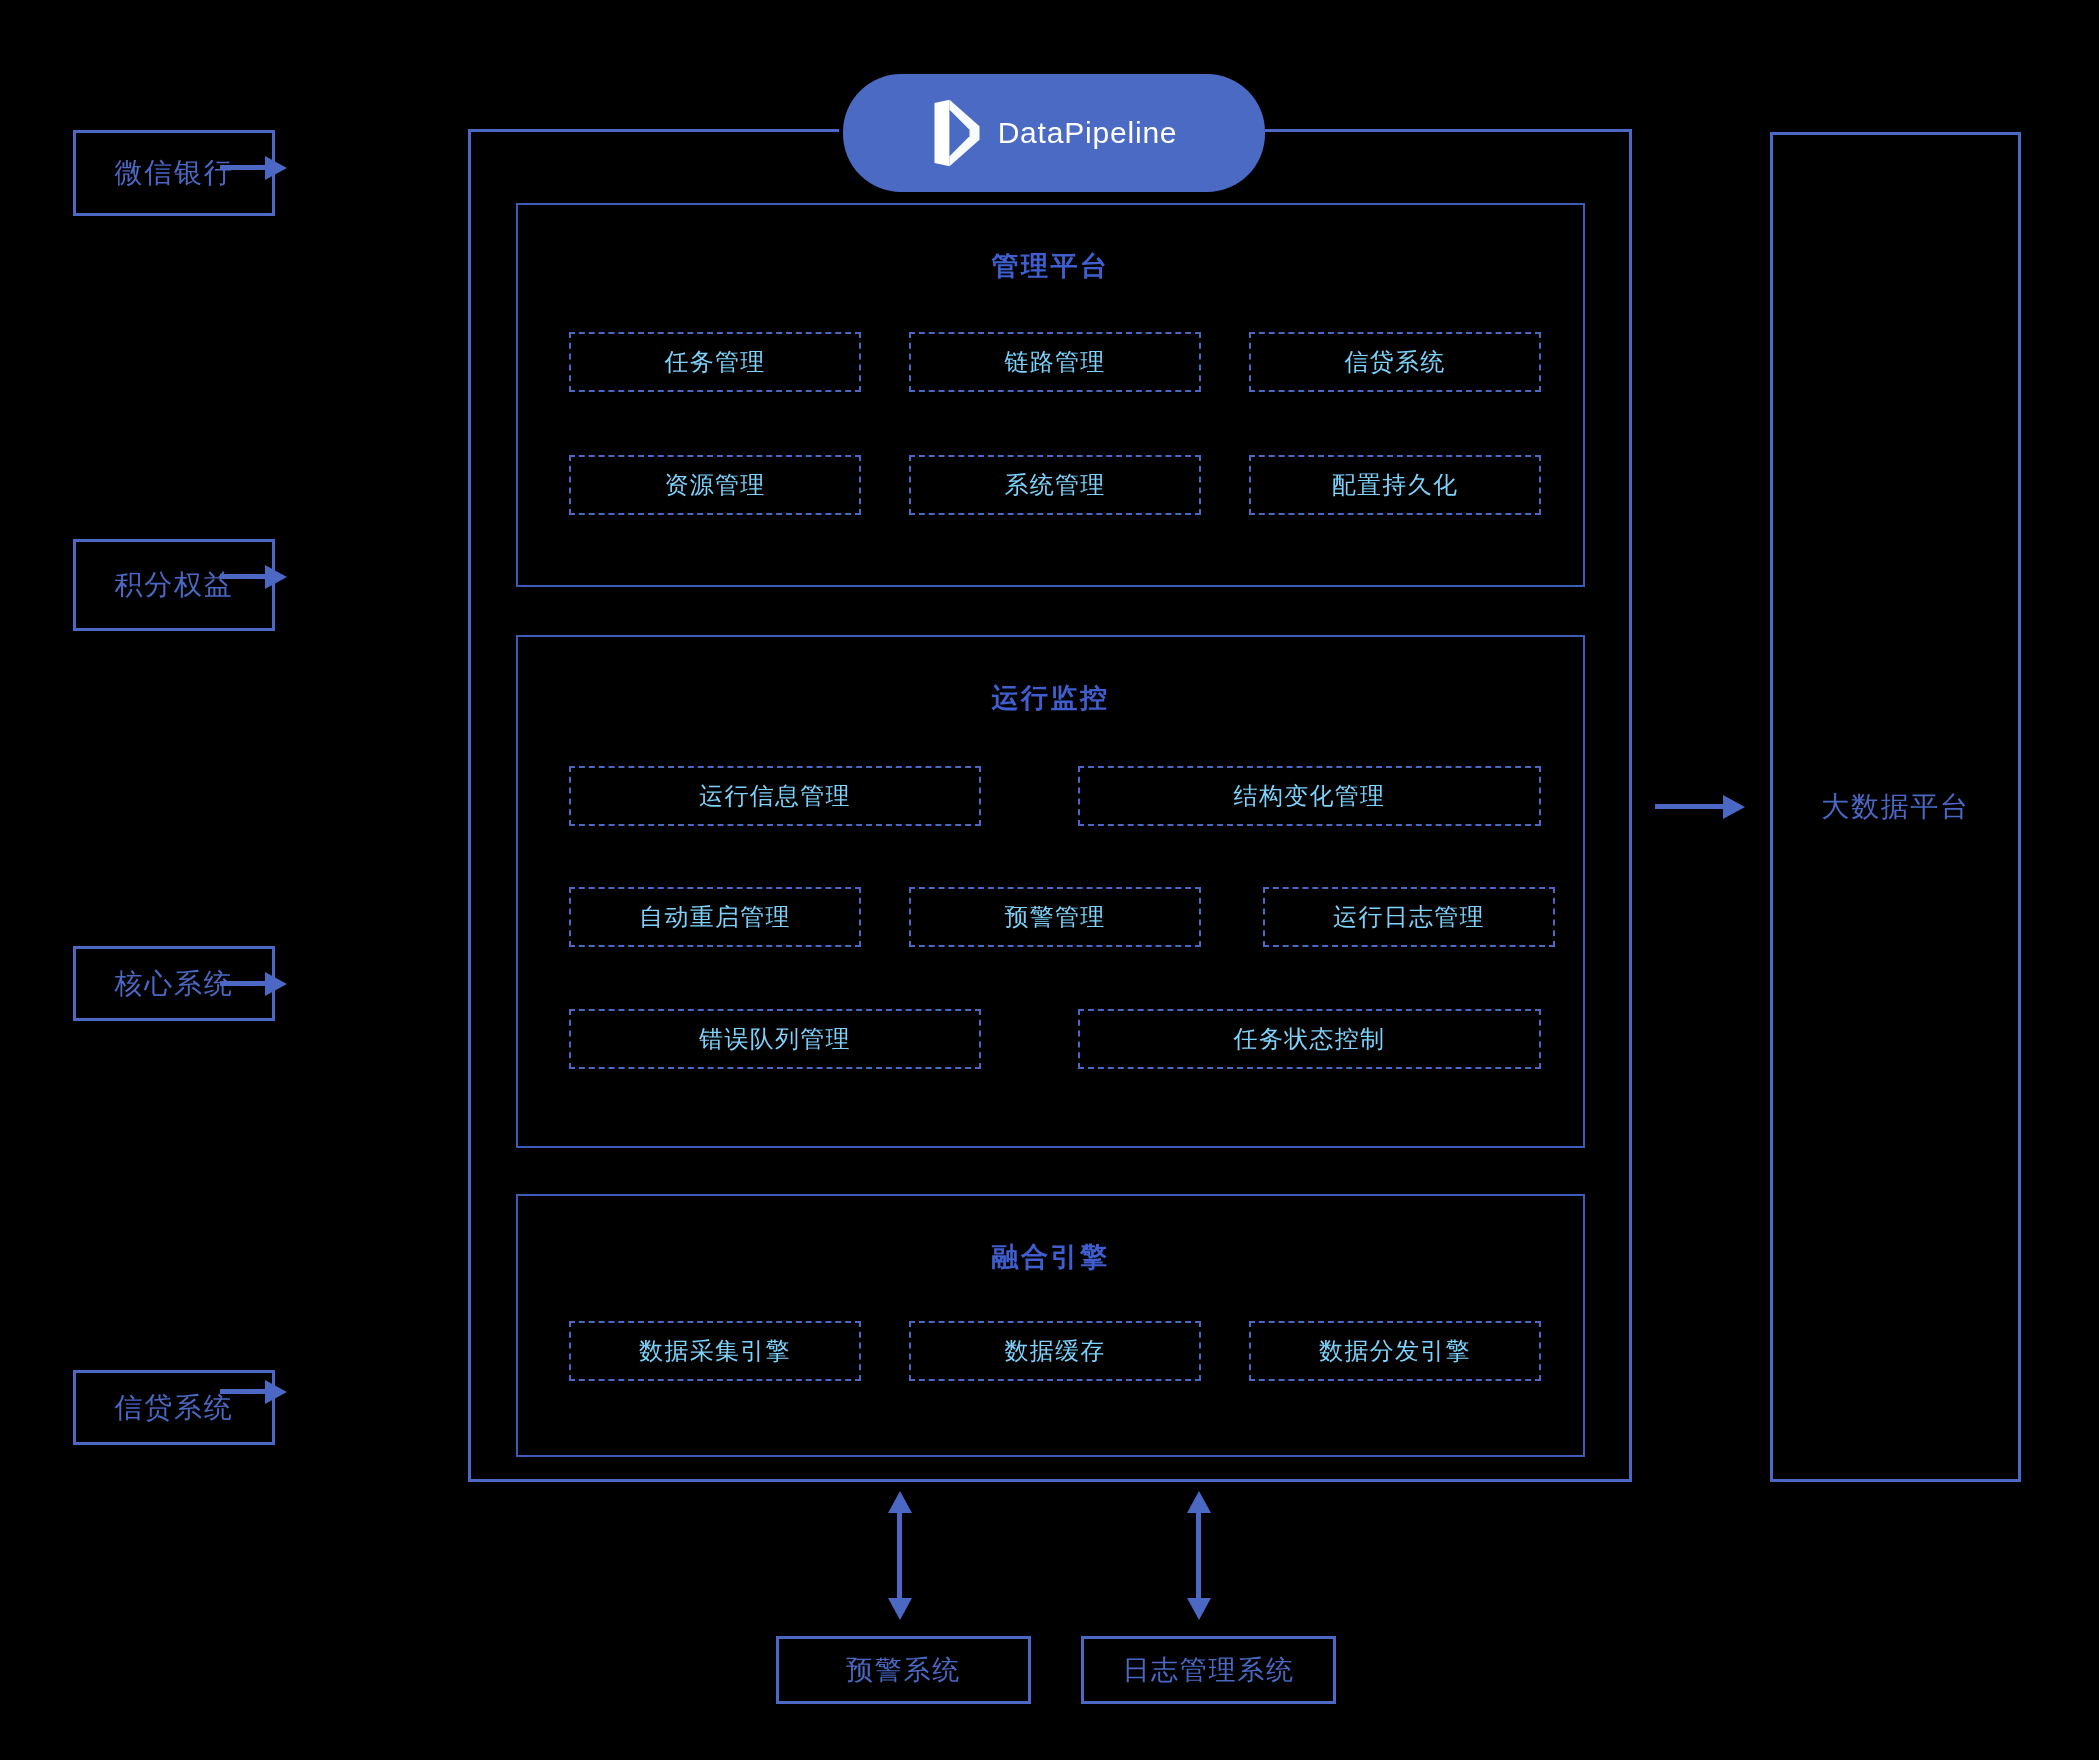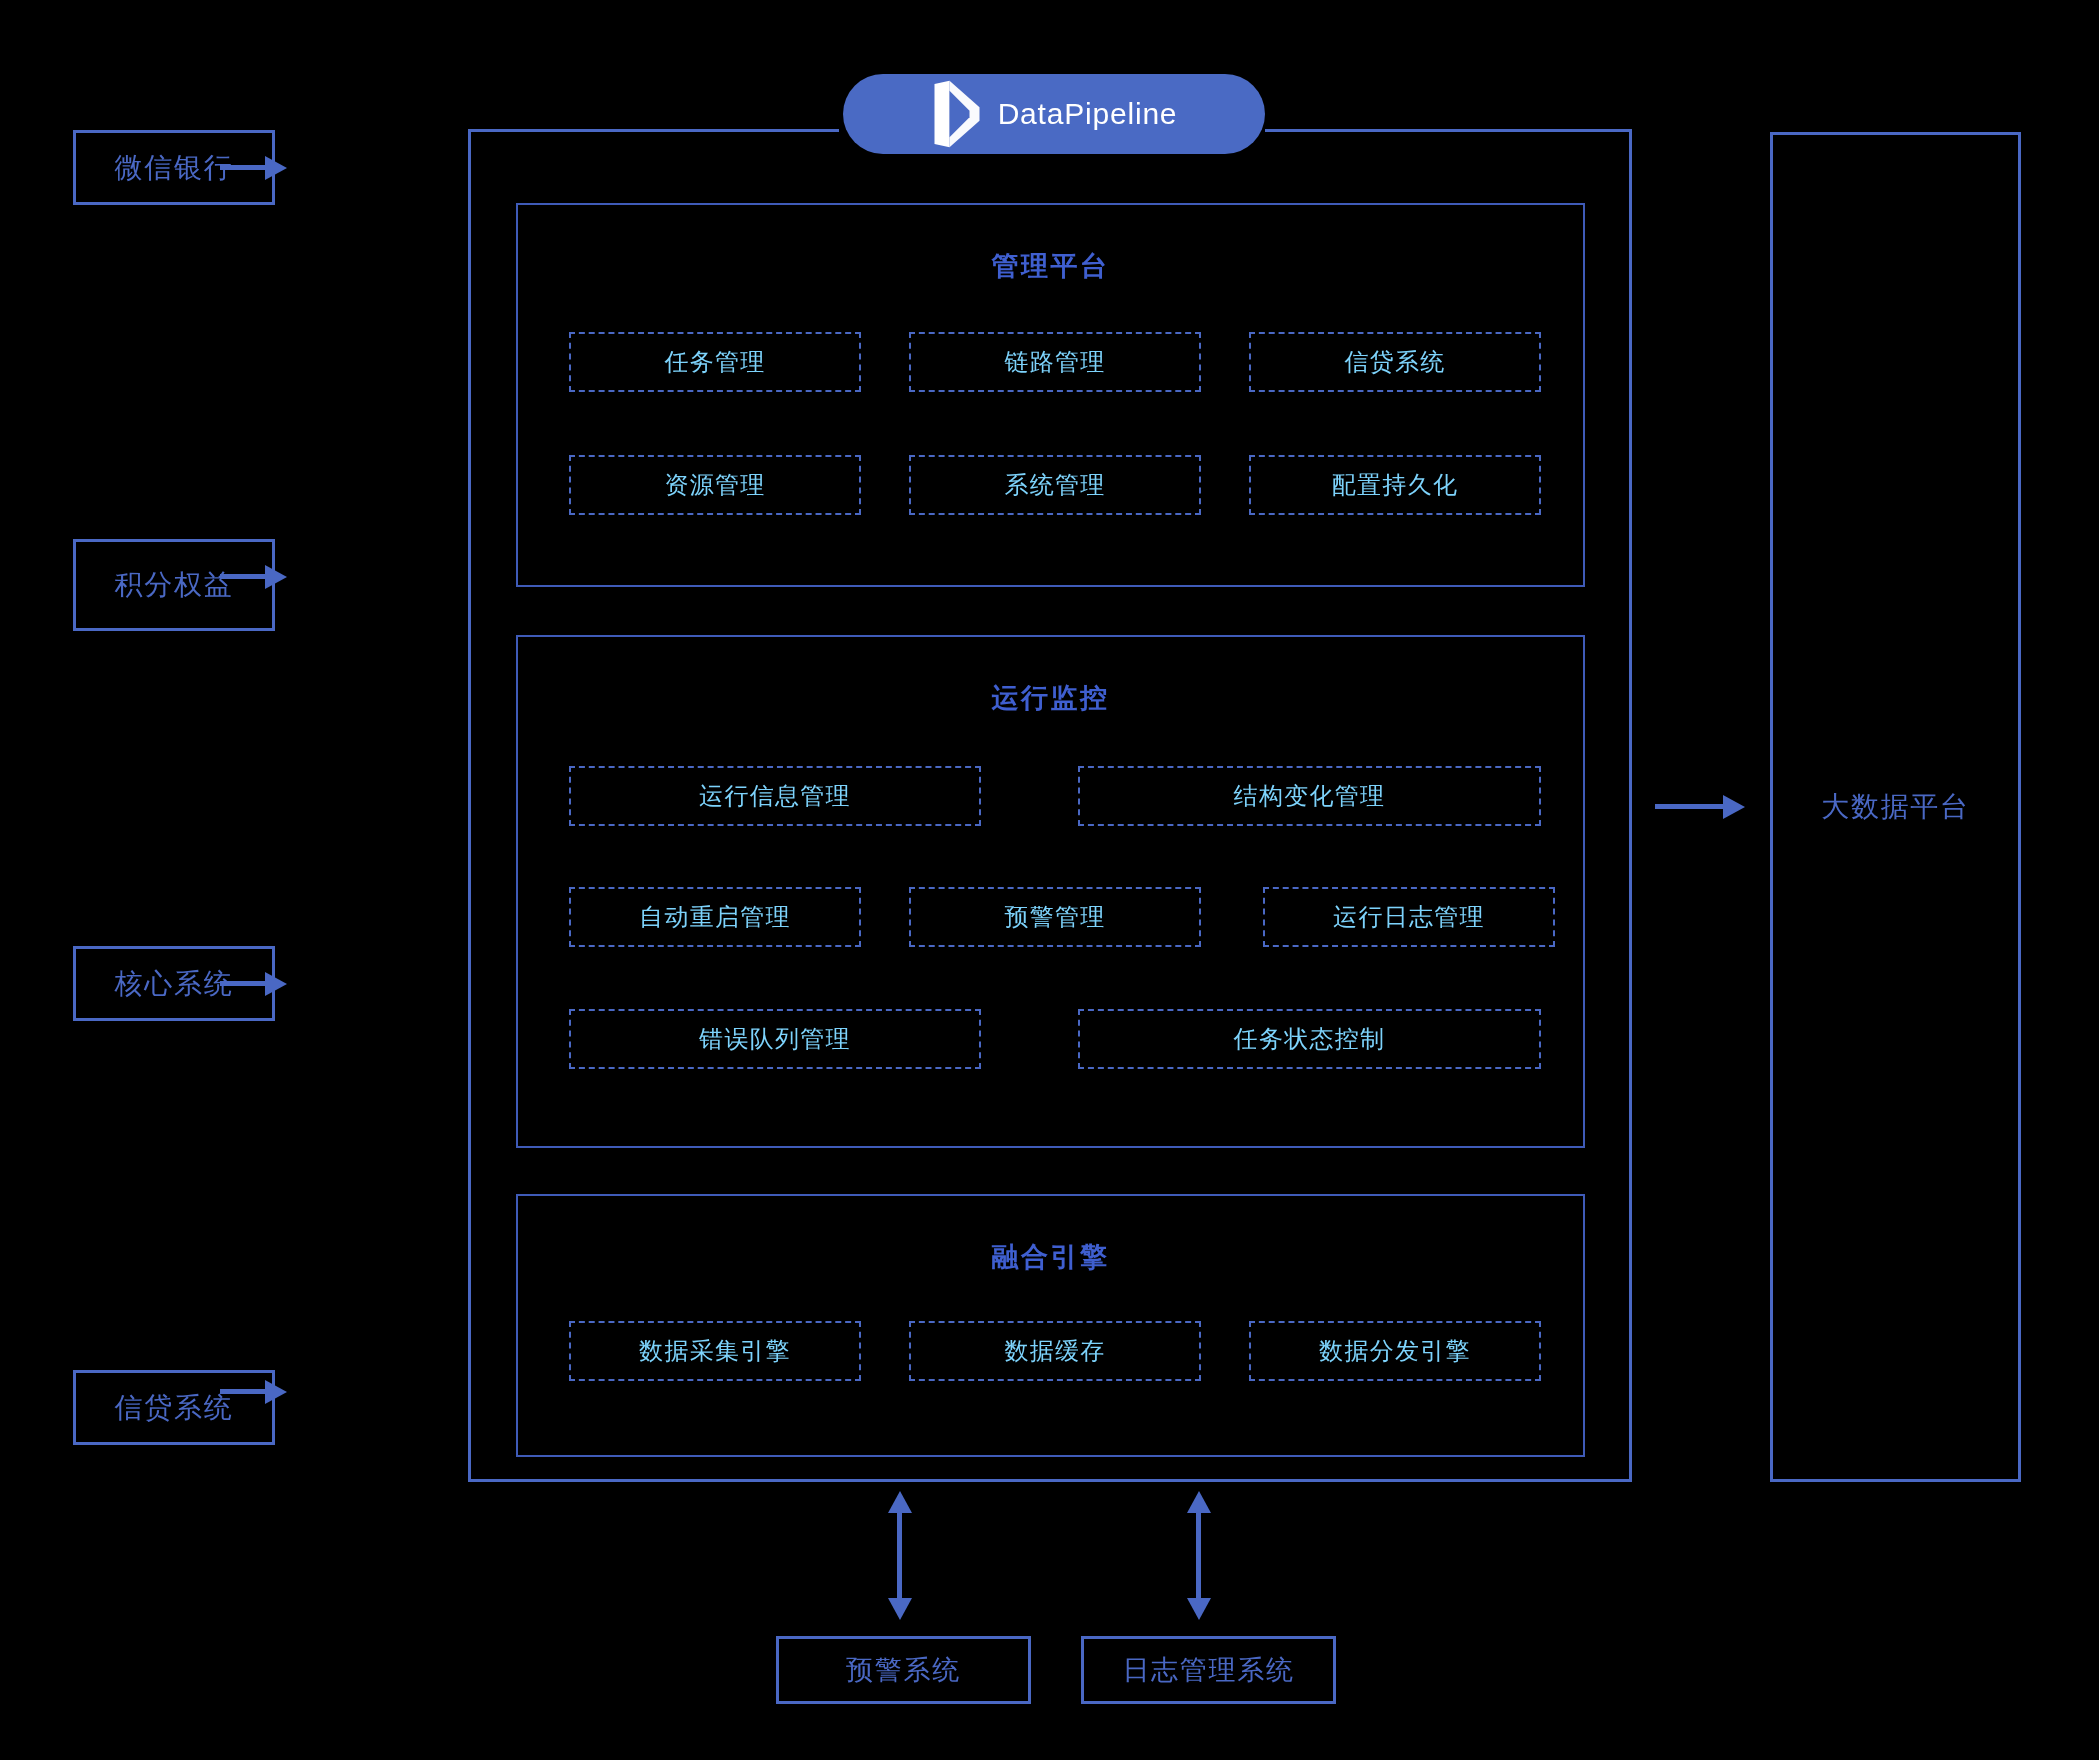--- a/index.html
+++ b/index.html
@@ -96,21 +96,21 @@
   .arrow-v-head-down {
     width: 0; height: 0;
     border-left: 12.5px solid transparent;
     border-right: 12.5px solid transparent;
     border-top: 22px solid #4a68c4;
   }
 </style>
 </head>
 <body>
 
-<div class="abs srcbox" style="left:73px; top:130px; width:202px; height:75px;font-family:Liberation Mono, monospace;">
+<div class="abs srcbox" style="left:73px; top:130px; width:202px; height:86px;font-family:Liberation Mono, monospace;">
   <span>微信银行</span>
 </div>
 <div class="abs" style="left:220px; top:155px; width:67px; height:25px; display:flex; align-items:center;">
   <div class="arrow-h-line" style="width:45px;"></div>
   <div class="arrow-h-head"></div>
 </div>
 
 <div class="abs srcbox" style="left:73px; top:539px; width:202px; height:92px;">
   <span>积分权益</span>
 </div>
@@ -132,21 +132,21 @@
 </div>
 <div class="abs" style="left:220px; top:1379px; width:67px; height:25px; display:flex; align-items:center;">
   <div class="arrow-h-line" style="width:45px;"></div>
   <div class="arrow-h-head"></div>
 </div>
 
 <div class="abs outer-container" style="left:468px; top:129px; width:1164px; height:1353px;"></div>
 
 <div class="abs" style="left:839px; top:125px; width:426px; height:11.7px; background:#000000;"></div>
 
-<div class="abs logo-pill" style="left:843px; top:74px; width:422px; height:80px;">
+<div class="abs logo-pill" style="left:843px; top:74px; width:422px; height:118px;">
   <span style="display:inline-block; width:52px; height:70px;">
     <svg viewBox="0 0 62 84" width="52" height="70" aria-hidden="true">
       <polygon points="4,6 22,2 22,82 4,78" fill="#ffffff"></polygon>
       <polygon points="22,2 58,34 58,50 22,82" fill="#ffffff" opacity="0.97"></polygon>
       <polygon points="22,14 46,38 46,46 22,70" fill="#4a6ac4"></polygon>
     </svg>
   </span>
   <span class="logo-text">DataPipeline</span>
 </div>
 

